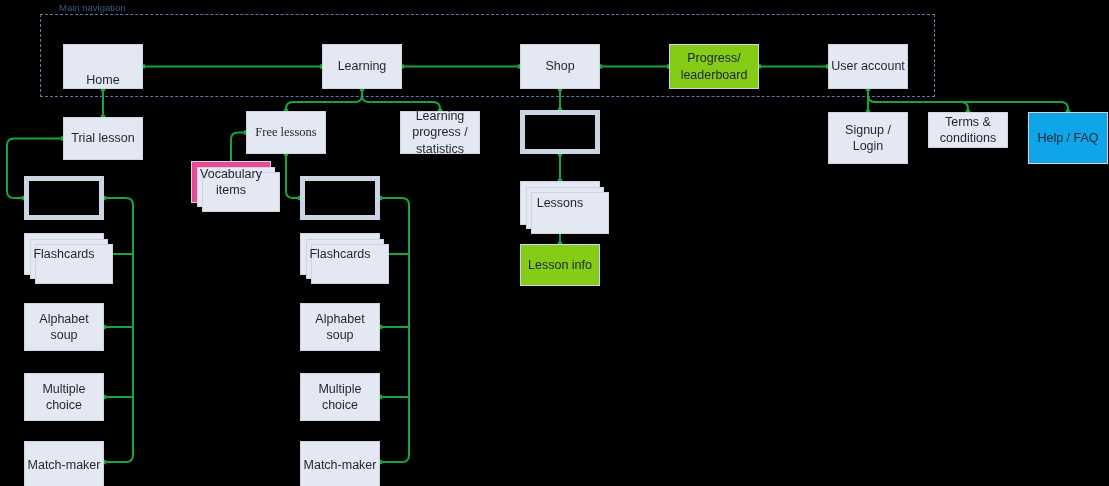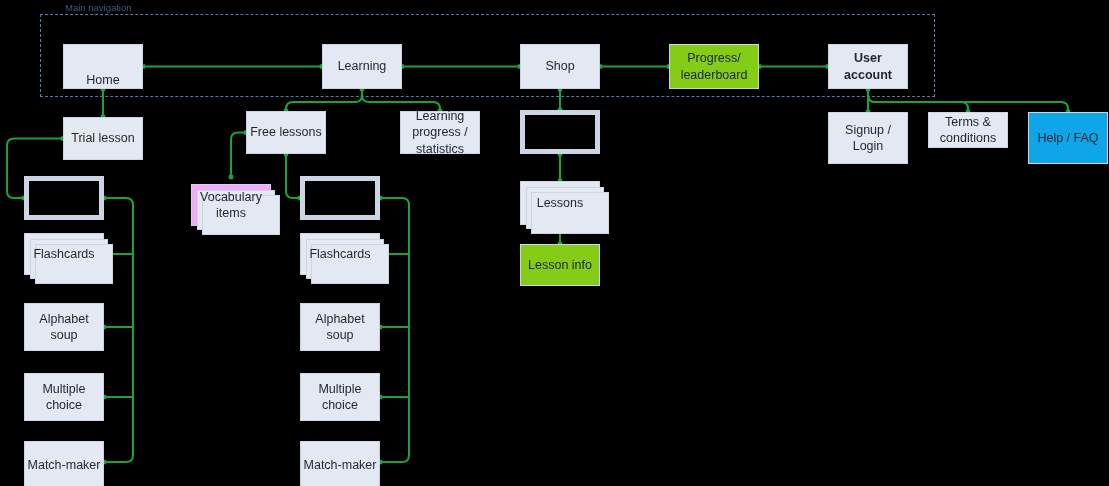--- a/index.html
+++ b/index.html
@@ -141,43 +141,43 @@
       <rect x="377.8" y="324.8" width="4.4" height="4.4" fill="#19a33c"></rect>
       <rect x="377.8" y="394.8" width="4.4" height="4.4" fill="#19a33c"></rect>
       <rect x="377.8" y="459.8" width="4.4" height="4.4" fill="#19a33c"></rect>
       <rect x="557.8" y="151.8" width="4.4" height="4.4" fill="#19a33c"></rect>
       <rect x="557.8" y="178.8" width="4.4" height="4.4" fill="#19a33c"></rect>
       <rect x="557.8" y="227.8" width="4.4" height="4.4" fill="#19a33c"></rect>
       <rect x="557.8" y="241.8" width="4.4" height="4.4" fill="#19a33c"></rect>
     </svg>
   <div id="groups-layer">
       <div class="group-frame" style="left: 40px; top: 14px; width: 895px; height: 83px; border-color: rgb(92, 122, 168);"></div>
-      <div class="group-label" style="left: 41px; top: 2px; color: rgb(60, 91, 133); padding-left: 24px;">Main navigation</div>
+      <div class="group-label" style="left: 35px; top: 2px; color: rgb(60, 91, 133); padding-left: 24px;">Main navigation</div>
     </div>
   <div id="nodes-layer">
       <div class="node" style="left: 63px; top: 44px; width: 80px; height: 45px; background: rgb(227, 232, 242); border-color: rgb(206, 212, 224); align-items: flex-end;"><span>Home</span></div>
       <div class="node" style="left: 322px; top: 44px; width: 80px; height: 45px; background: rgb(227, 232, 242); border-color: rgb(206, 212, 224);"><span>Learning</span></div>
       <div class="node" style="left: 520px; top: 44px; width: 80px; height: 45px; background: rgb(227, 232, 242); border-color: rgb(206, 212, 224);"><span>Shop</span></div>
       <div class="node" style="left: 669px; top: 44px; width: 90px; height: 45px; background: #84cc16; border-color: rgb(206, 212, 224);"><span>Progress/
 leaderboard</span></div>
-      <div class="node" style="left: 828px; top: 44px; width: 80px; height: 45px; background: rgb(227, 232, 242); border-color: rgb(206, 212, 224); font-weight: bold;"><span>User account</span></div>
+      <div class="node" style="left: 828px; top: 44px; width: 80px; height: 45px; background: rgb(227, 232, 242); border-color: rgb(206, 212, 224);"><span>User account</span></div>
       <div class="node" style="left: 63px; top: 117px; width: 80px; height: 43px; background: rgb(227, 232, 242); border-color: rgb(206, 212, 224);"><span>Trial lesson</span></div>
-      <div class="node" style="left: 246px; top: 111px; width: 80px; height: 43px; background: rgb(227, 232, 242); border-color: rgb(206, 212, 224);"><span>Free lessons</span></div>
+      <div class="node" style="left: 246px; top: 111px; width: 80px; height: 43px; background: rgb(227, 232, 242); border-color: rgb(206, 212, 224); font-family: Liberation Serif, serif;"><span>Free lessons</span></div>
       <div class="node" style="left: 400px; top: 111px; width: 80px; height: 43px; background: rgb(227, 232, 242); border-color: rgb(206, 212, 224);"><span>Learning
 progress /
 statistics</span></div>
       <div class="node" style="left: 828px; top: 112px; width: 80px; height: 52px; background: rgb(227, 232, 242); border-color: rgb(206, 212, 224);"><span>Signup /
 Login</span></div>
       <div class="node" style="left: 928px; top: 112px; width: 80px; height: 36px; background: rgb(227, 232, 242); border-color: rgb(206, 212, 224);"><span>Terms &amp;
 conditions</span></div>
       <div class="node" style="left: 1028px; top: 112px; width: 80px; height: 52px; background: #0ea5e9; border-color: rgb(206, 212, 224);"><span>Help / FAQ</span></div>
       <div class="node empty-box" style="left: 520px; top: 110px; width: 80px; height: 44px;"><span></span></div>
       <div class="node stack" style="left: 520px; top: 181px; width: 80px; height: 44px; background: rgb(227, 232, 242); border-color: rgb(206, 212, 224);"><span>Lessons</span></div>
       <div class="node" style="left: 520px; top: 244px; width: 80px; height: 42px; background: #84cc16; border-color: rgb(206, 212, 224);"><span>Lesson info</span></div>
-      <div class="node stack" style="left: 191px; top: 184px; width: 80px; height: 42px; background: #f0abfc; border-color: rgb(206, 212, 224);"><span>Vocabulary
+      <div class="node stack" style="left: 191px; top: 161px; width: 80px; height: 42px; background: #ec4899; border-color: rgb(206, 212, 224);"><span>Vocabulary
 items</span></div>
       <div class="node empty-box" style="left: 24px; top: 176px; width: 80px; height: 44px;"><span></span></div>
       <div class="node stack" style="left: 24px; top: 233px; width: 80px; height: 42px; background: rgb(227, 232, 242); border-color: rgb(206, 212, 224);"><span>Flashcards</span></div>
       <div class="node" style="left: 24px; top: 303px; width: 80px; height: 48px; background: rgb(227, 232, 242); border-color: rgb(206, 212, 224);"><span>Alphabet
 soup</span></div>
       <div class="node" style="left: 24px; top: 373px; width: 80px; height: 48px; background: rgb(227, 232, 242); border-color: rgb(206, 212, 224);"><span>Multiple
 choice</span></div>
       <div class="node" style="left: 24px; top: 441px; width: 80px; height: 48px; background: rgb(227, 232, 242); border-color: rgb(206, 212, 224);"><span>Match-maker</span></div>
       <div class="node empty-box" style="left: 300px; top: 176px; width: 80px; height: 44px;"><span></span></div>
       <div class="node stack" style="left: 300px; top: 233px; width: 80px; height: 42px; background: rgb(227, 232, 242); border-color: rgb(206, 212, 224);"><span>Flashcards</span></div>

